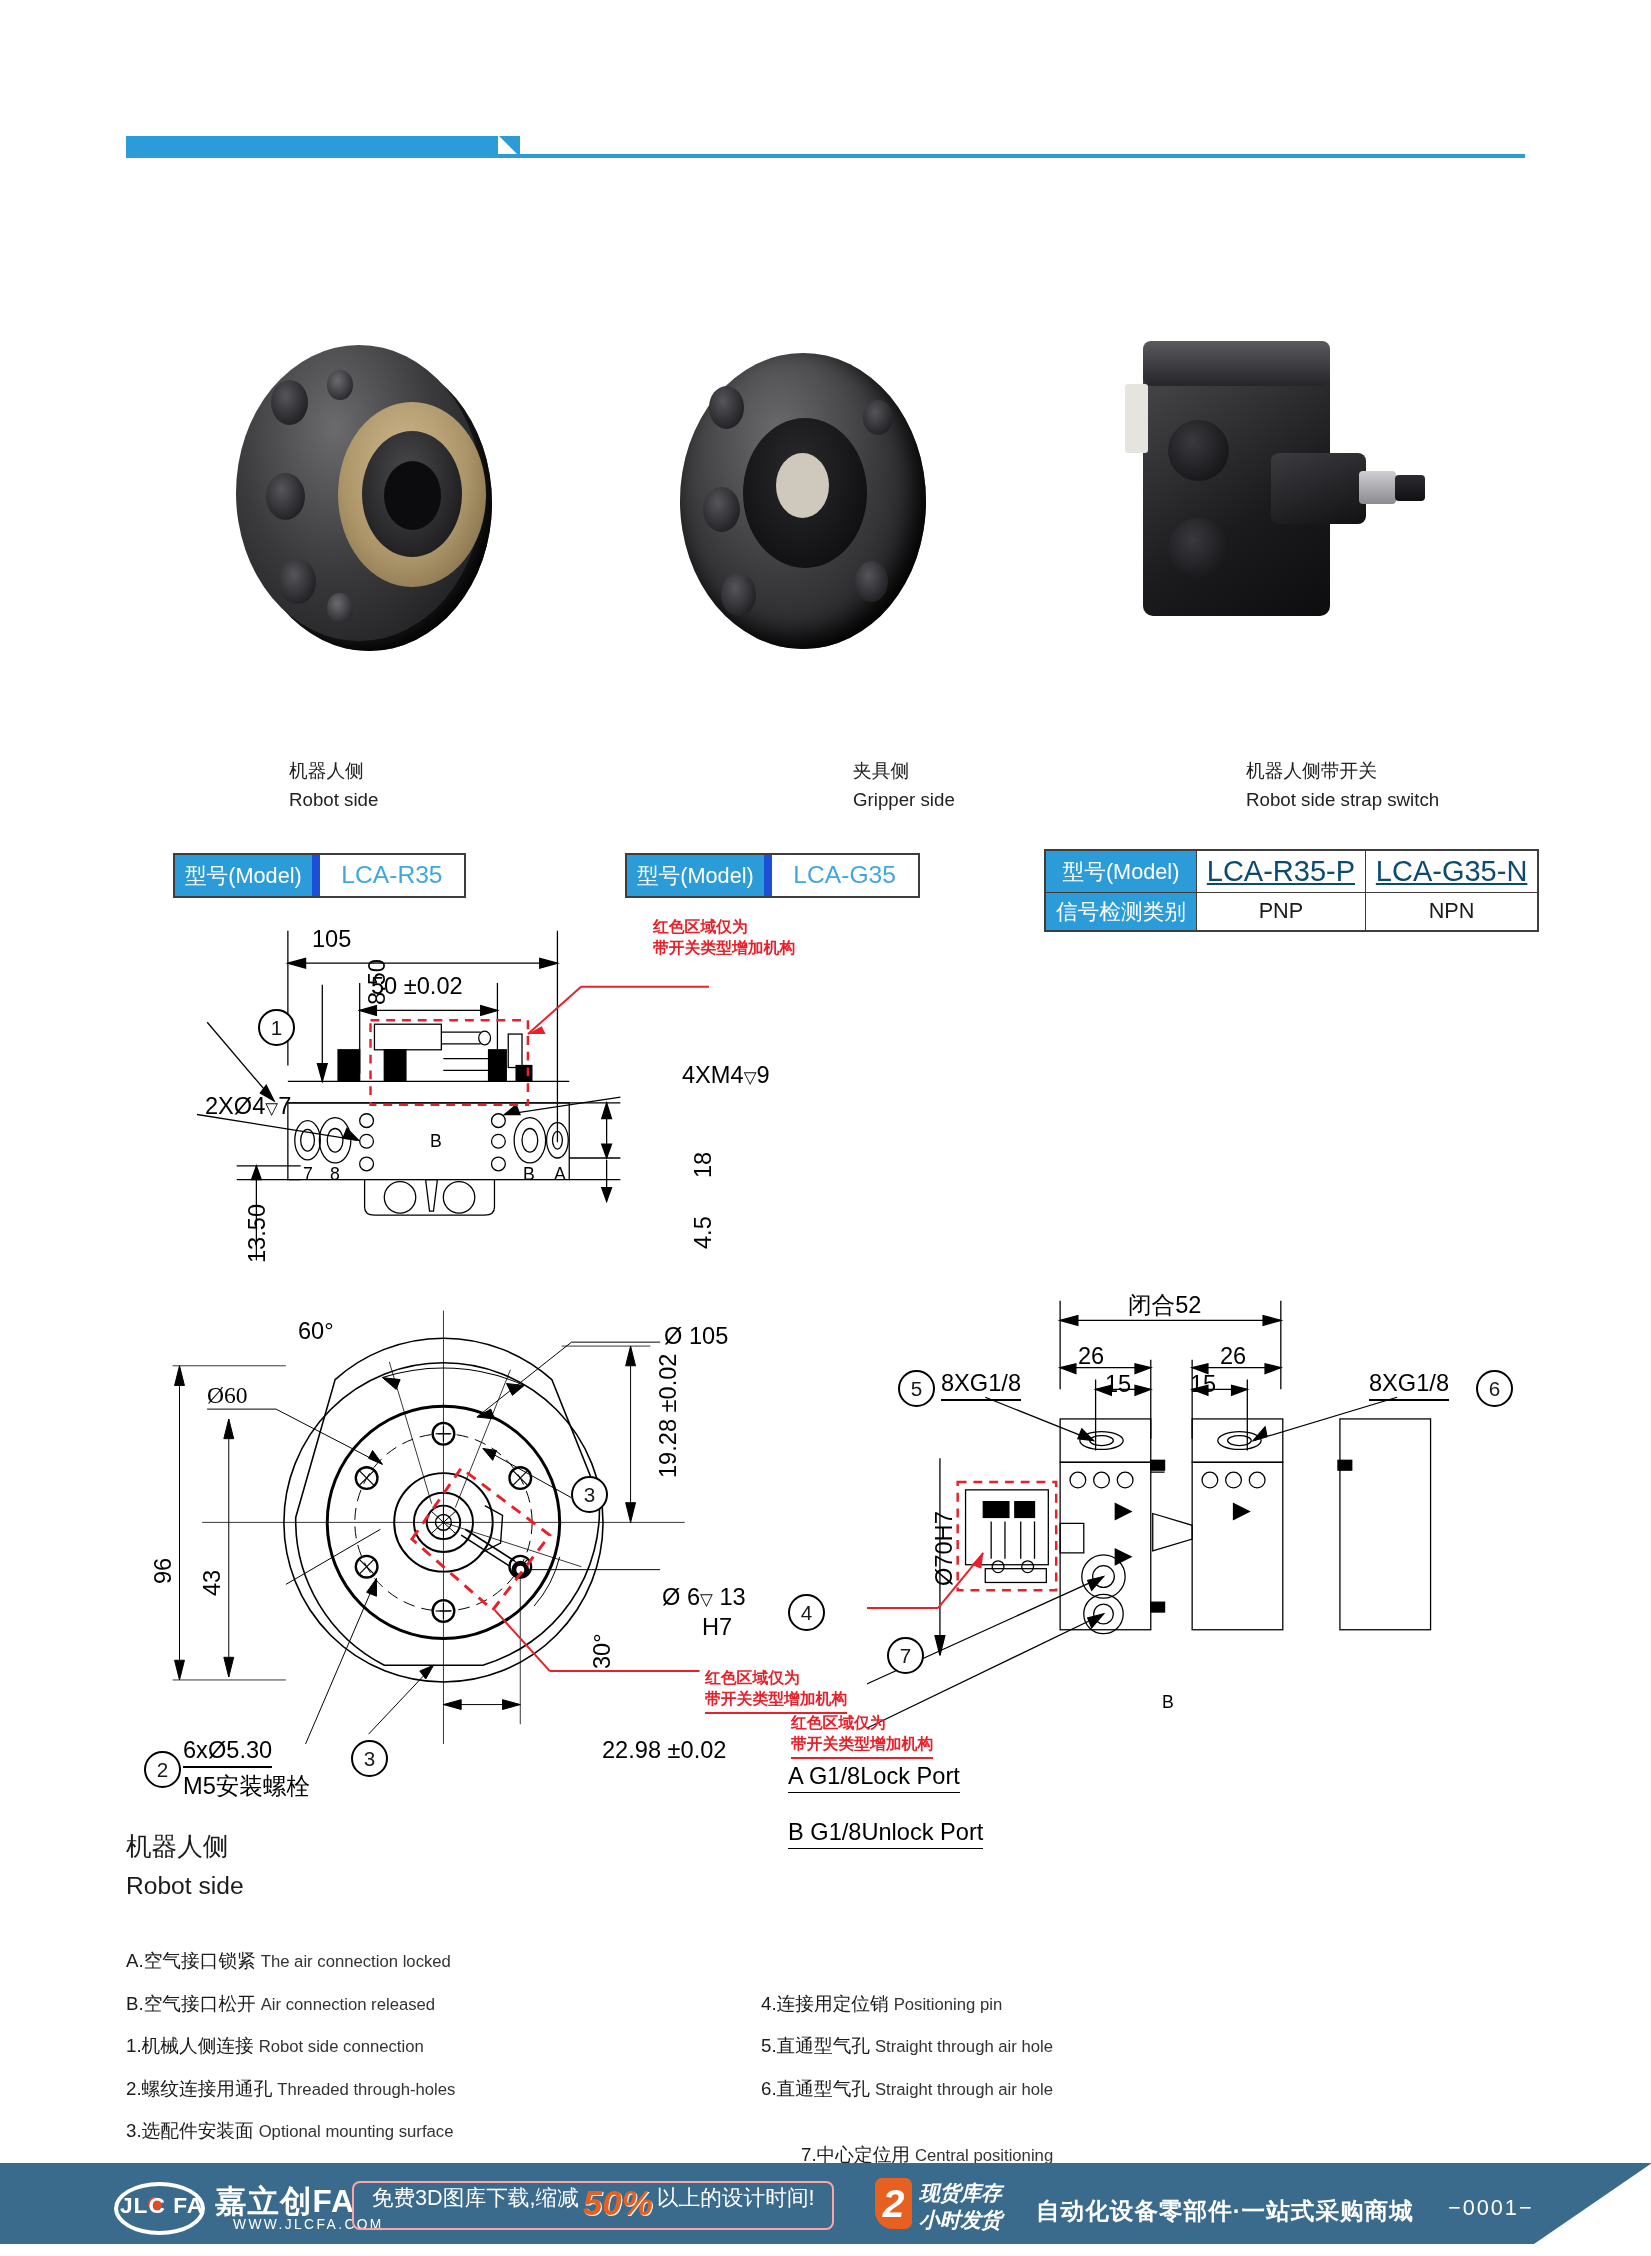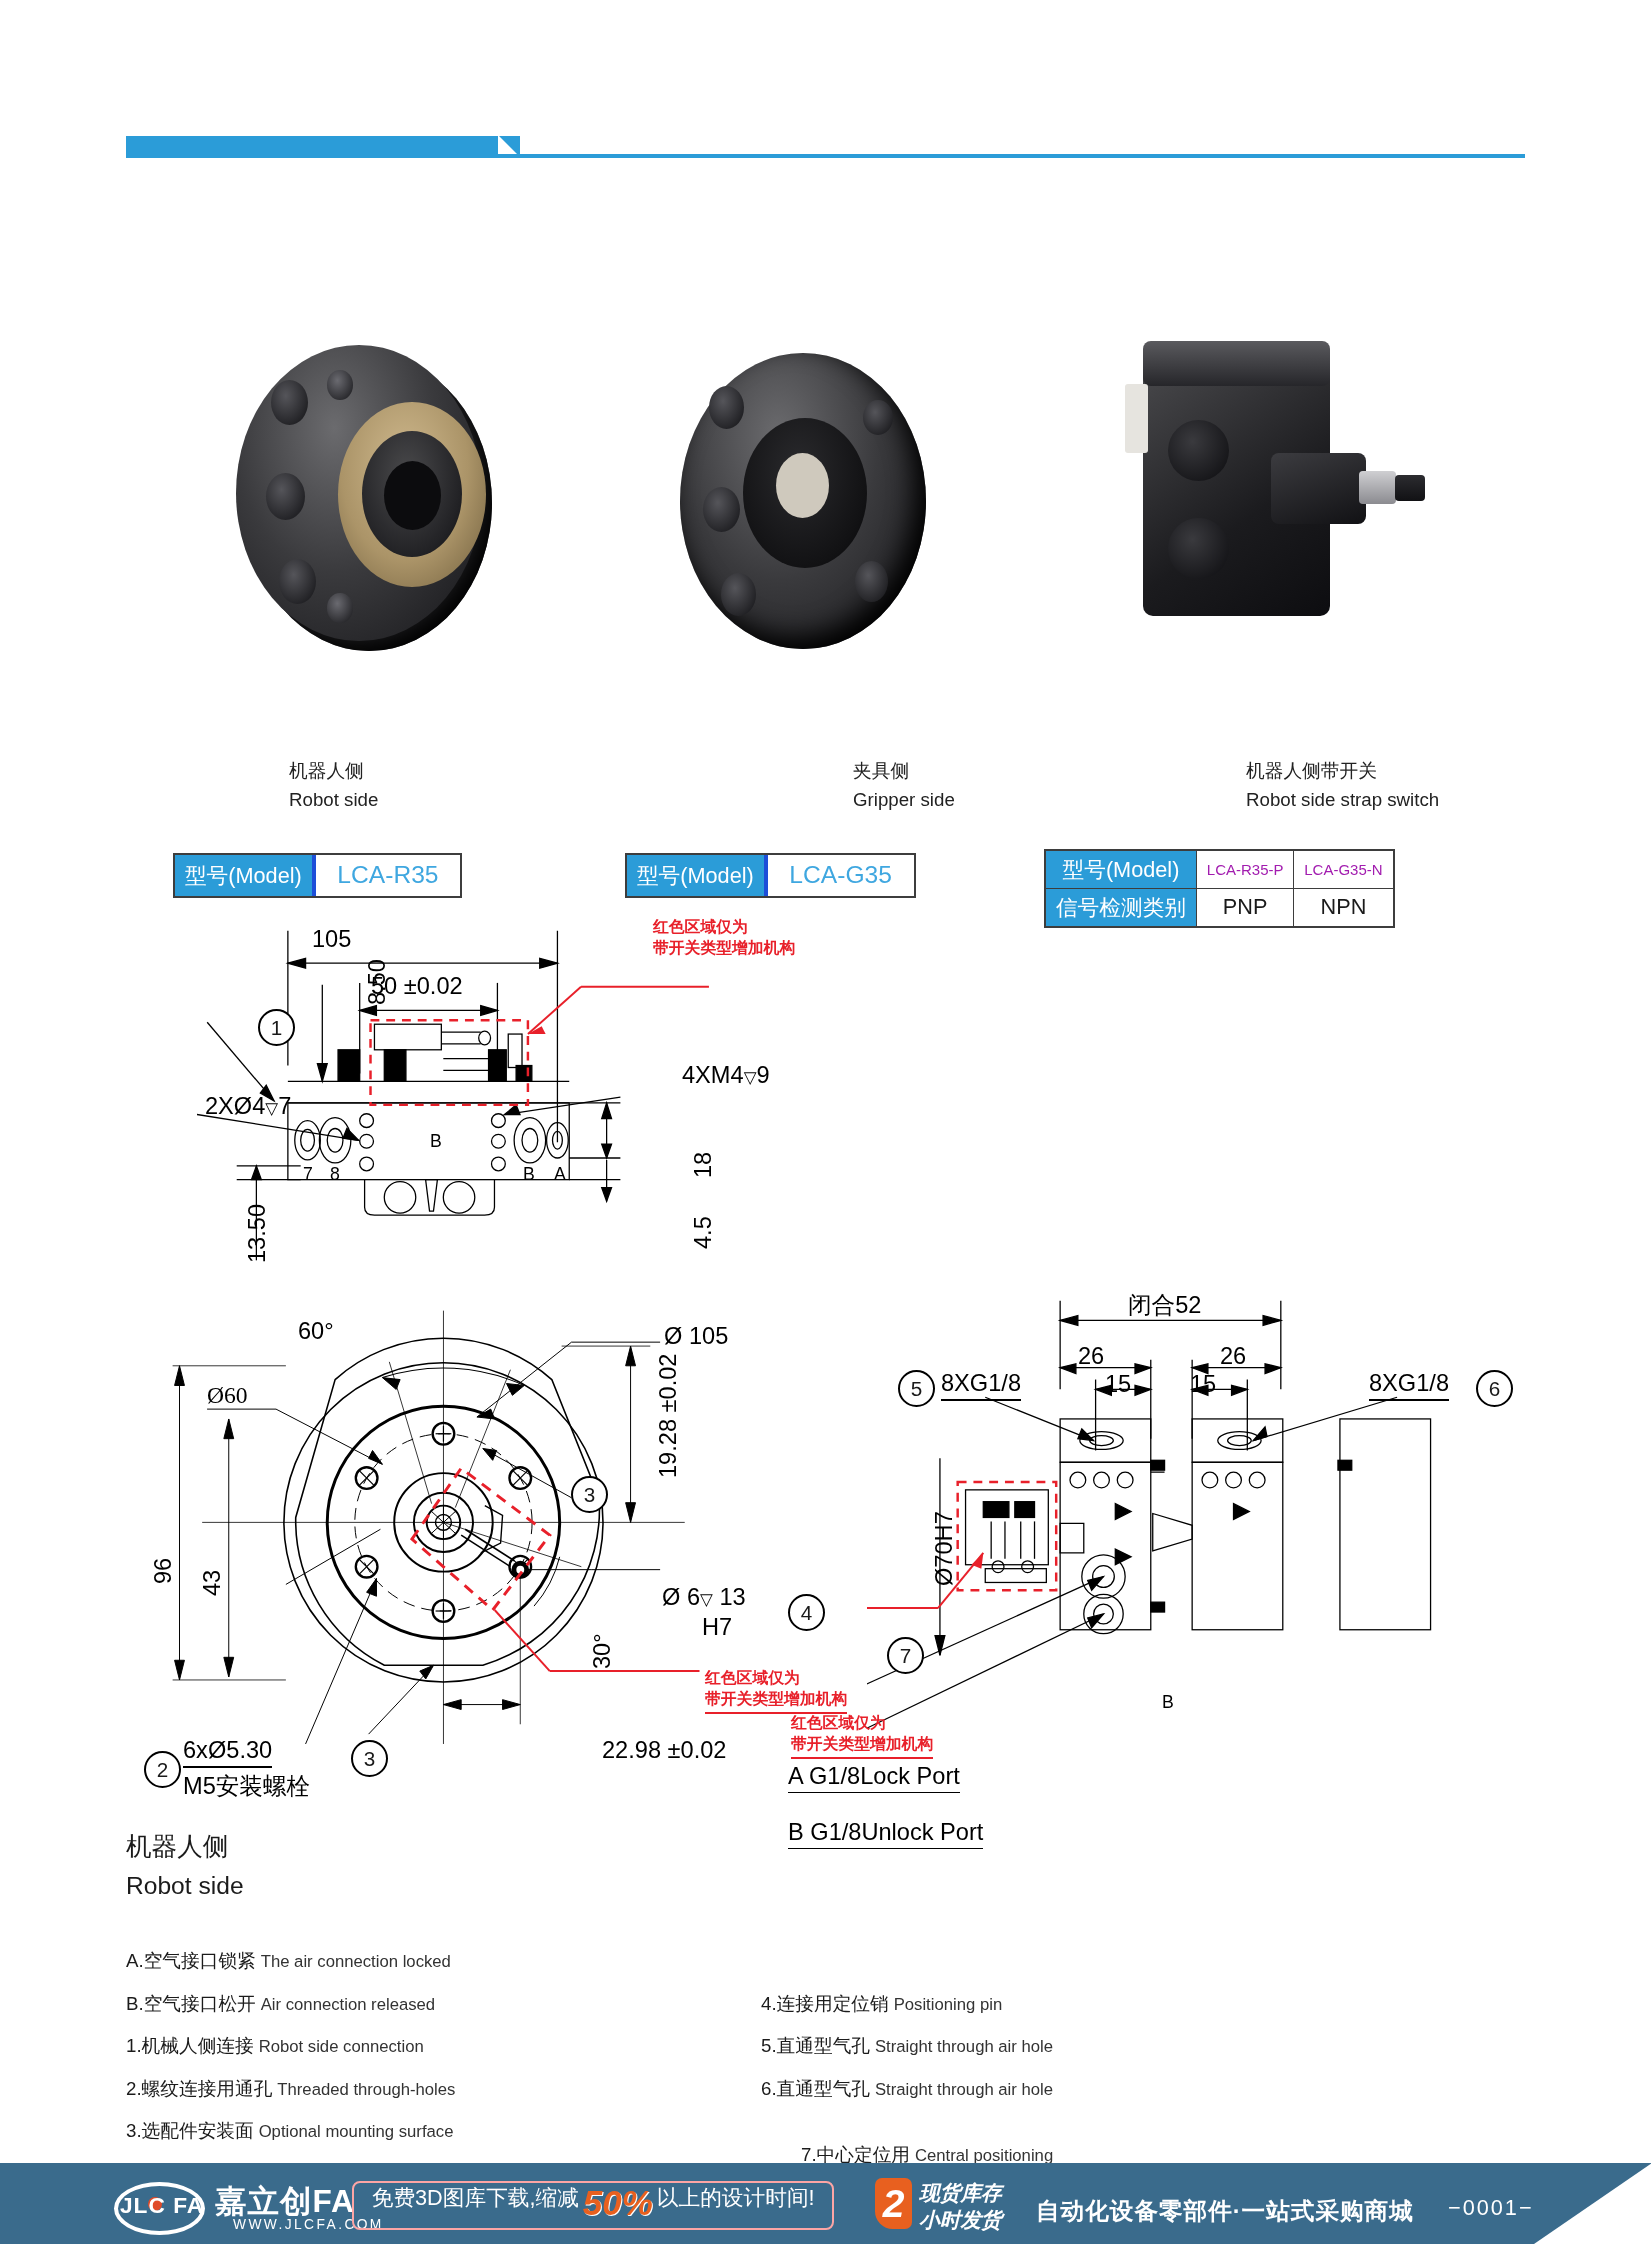--- a/index.html
+++ b/index.html
@@ -26,25 +26,25 @@
   .cap .en{display:block;}
 
   
   .dev-face{position:absolute;border-radius:50%;}
 
   
   .mtable{position:absolute;border:2px solid #3d3d3d;display:flex;background:#fff;}
   .mtable .hd{background:#2b9cd8;color:#fff;font-size:21.7px;padding:5.9px 9.9px;white-space:nowrap;
      display:flex;align-items:center;justify-content:center;}
   .mtable .vl{color:#3fa7e0;font-size:24.6px;padding:4.9px 21.7px;display:flex;align-items:center;
-     justify-content:center;border-left:4px solid #1d4ed8;white-space:nowrap;}
+     justify-content:center;border-left:8px solid #1d4ed8;white-space:nowrap;}
   #sigtable{position:absolute;border:2px solid #3d3d3d;background:#fff;border-collapse:collapse;}
   #sigtable td{border:1px solid #3d3d3d;font-size:21.7px;text-align:center;padding:3.9px 9.9px;white-space:nowrap;}
   #sigtable td.hd{background:#2b9cd8;color:#fff;border-color:#3d3d3d;}
-  #sigtable td.mdl{color:#a21caf;font-size:15px;}
+  #sigtable td.mdl{color:#0c4a6e;font-size:29px;text-decoration:underline;}
 
   
   .dim{position:absolute;font-size:20.7px;color:#000;white-space:nowrap;font-family:"Liberation Sans",sans-serif;}
   .dim.sm{font-size:17.7px;}
   .dim.big{font-size:23.6px;}
   .vrt{transform-origin:0 0;transform:rotate(-90deg);}
   .redtxt{position:absolute;color:#e8202a;font-size:15.8px;line-height:1.35;white-space:nowrap;font-weight:700;}
   .cnum{position:absolute;width:33px;height:33px;border:2px solid #000;border-radius:50%;
      font-size:20.7px;display:flex;align-items:center;justify-content:center;background:#fff;}
 

